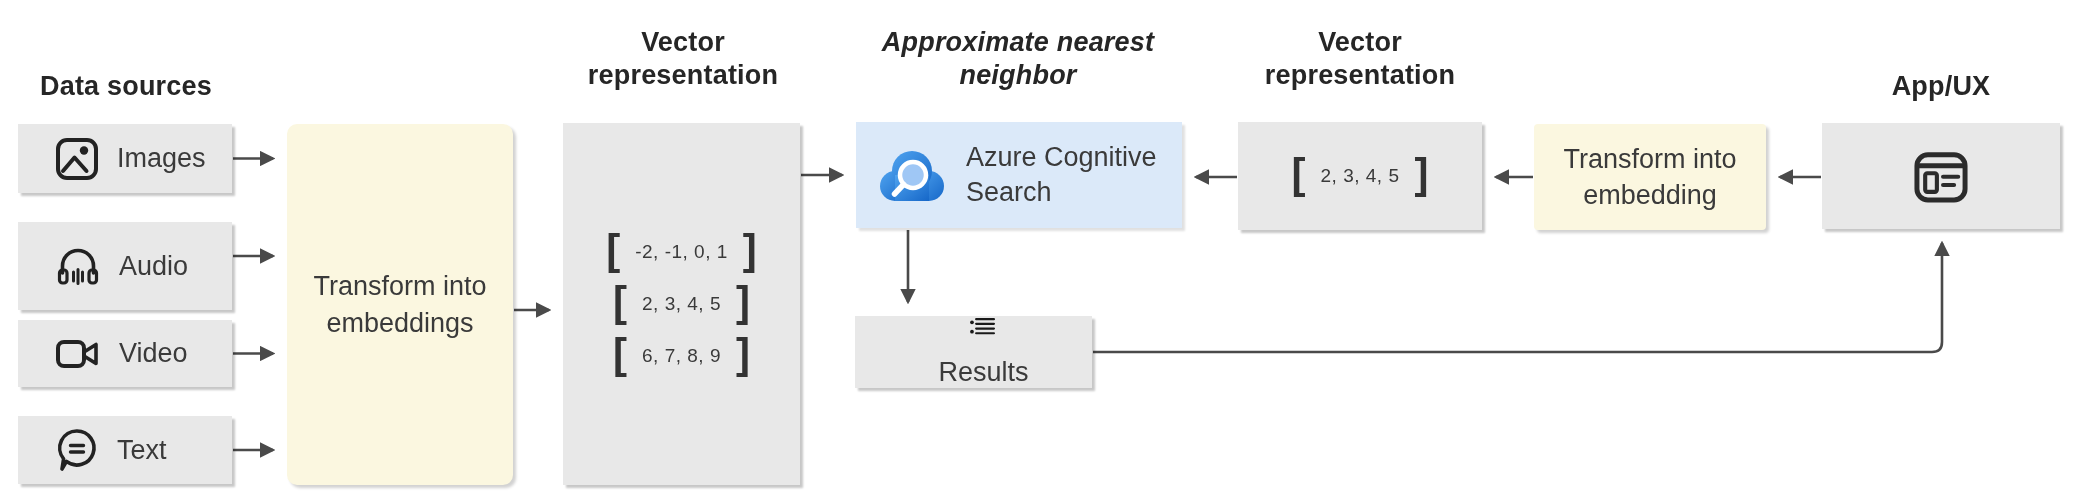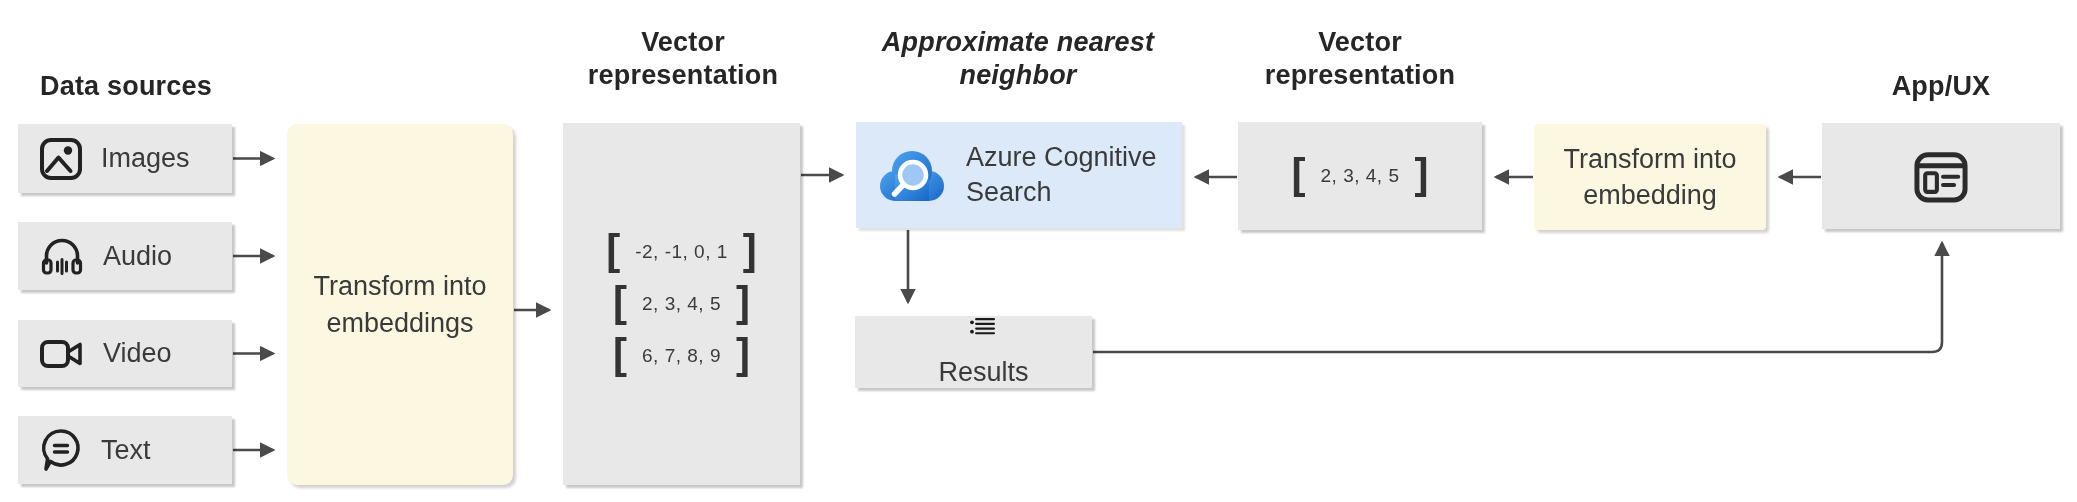--- a/index.html
+++ b/index.html
@@ -28,21 +28,21 @@
     box-shadow:3px 3px 3px rgba(0,0,0,0.18);
     display:flex; align-items:center; justify-content:center; text-align:center;
     font-size:27px; line-height:1.35;
   }
   .bluebox{
     background:var(--box-blue);
     box-shadow:3px 3px 2px rgba(0,0,0,0.12);
     display:flex; align-items:center; padding-left:16px; gap:14px;
   }
   .srcbox{
-    display:flex; align-items:center; padding-left:20px; gap:17px;
+    display:flex; align-items:center; padding-left:36px; gap:17px;
     font-size:27px;
   }
   .srcbox .ic{flex:0 0 auto; display:block;}
   .vbox{display:flex; flex-direction:column; justify-content:center; gap:30px;}
   .vrow{display:flex; align-items:center; justify-content:center; column-gap:15px;}
   .vrow .br{font-size:42px; font-weight:600; line-height:0; color:#333; transform:translateY(-2px);}
   .vrow .nums{font-size:19px; letter-spacing:.5px; white-space:nowrap;}
   .azlabel{font-size:27px; line-height:1.28; width:210px;}
   .resbox{display:flex; align-items:center; padding-left:20px; gap:18px; font-size:27px;flex-direction:column;}
   .appbox{display:flex; align-items:center; justify-content:center;}
@@ -82,21 +82,21 @@
 
   <div class="box graybox srcbox" style="left:18px; top:124px; width:214px; height:69px;">
     <svg class="ic" width="46" height="46" viewBox="0 0 46 46">
       <rect x="4" y="4" width="38" height="38" rx="9" fill="none" stroke="#222" stroke-width="4"></rect>
       <circle cx="30" cy="14.5" r="4.2" fill="#222"></circle>
       <path d="M9 35 L20.5 21.5 L32.5 35" fill="none" stroke="#222" stroke-width="4" stroke-linecap="round" stroke-linejoin="round"></path>
     </svg>
     <span>Images</span>
   </div>
 
-  <div class="box graybox srcbox" style="left:18px; top:222px; width:214px; height:68px;text-align:center;">
+  <div class="box graybox srcbox" style="left:18px; top:222px; width:214px; height:88px;text-align:center;">
     <svg class="ic" width="48" height="48" viewBox="0 0 48 48">
       <path d="M8.5 31 v-7 a15.5 15.5 0 0 1 31 0 v7" fill="none" stroke="#222" stroke-width="3.6" stroke-linecap="round"></path>
       <rect x="5.5" y="28" width="7.5" height="13" rx="3" fill="none" stroke="#222" stroke-width="3.2"></rect>
       <rect x="35" y="28" width="7.5" height="13" rx="3" fill="none" stroke="#222" stroke-width="3.2"></rect>
       <path d="M19.5 30 v9 M24 27.5 v14 M28.5 30 v9" stroke="#222" stroke-width="3" stroke-linecap="round" fill="none"></path>
     </svg>
     <span>Audio</span>
   </div>
 
   <div class="box graybox srcbox" style="left:18px; top:320px; width:214px; height:67px;">

